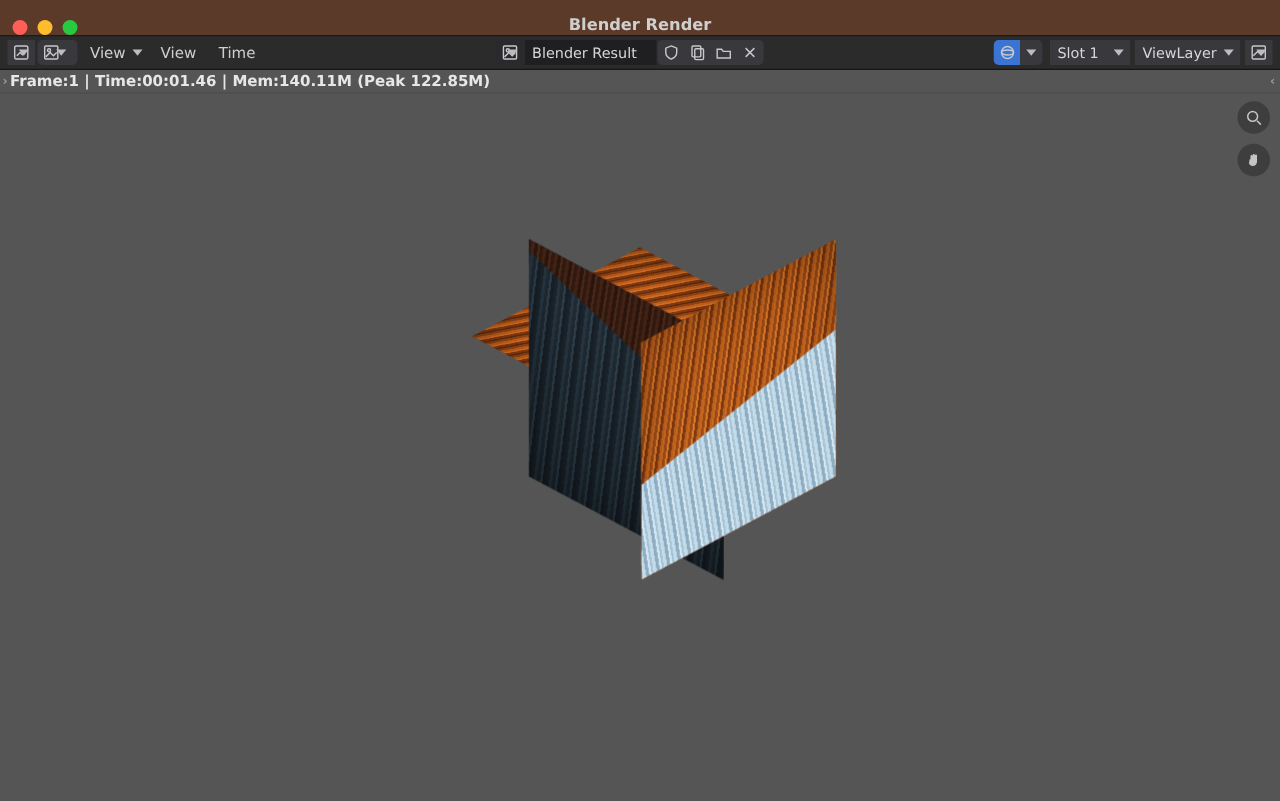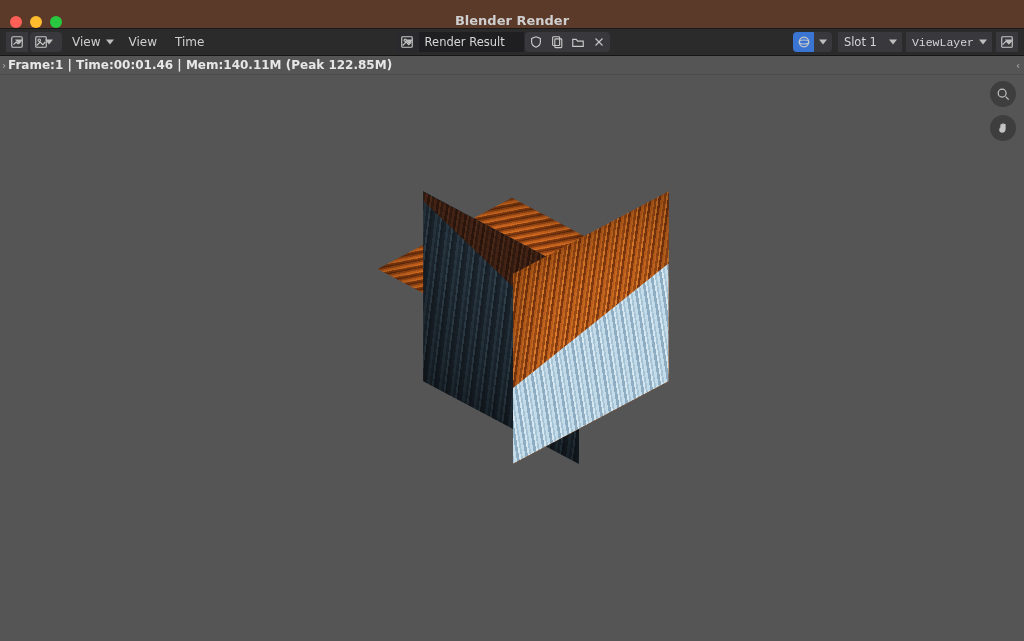--- a/index.html
+++ b/index.html
@@ -329,21 +329,21 @@
     <div class="btn icon dropdown" style="border-radius:4px 0 0 4px; background:#2a2a2e;">
       <span class="ic">
         <svg viewBox="0 0 16 16">
             <rect x="2" y="2" width="12" height="12" rx="1"></rect>
             <circle cx="6" cy="6" r="1.4"></circle>
             <path d="M3 12 l4 -4 l3 3 l3 -3"></path>
           </svg>
       </span>
     </div>
     <div class="field" style="border-radius:0; margin-left:-1px;">
-      <span>Render Result</span>
+      <span>Blender Result</span>
     </div>
     <div class="icon-btn-row" style="margin-left:-1px">
       <div class="btn icon">
         <span class="ic">
           <svg viewBox="0 0 16 16">
               <path d="M8 2 l5 2 v4 c0 3 -2.5 5 -5 6 c-2.5 -1 -5 -3 -5 -6 V4 z"></path>
             </svg>
         </span>
       </div>
       <div class="btn icon">
@@ -383,21 +383,21 @@
             </svg>
         </span>
       </div>
       <div class="btn icon dropdown" style="padding-right:14px; border-left:none"></div>
     </div>
 
     <div class="dropdown" style="min-width:64px; margin-left:4px;">
       <span>Slot 1</span>
     </div>
 
-    <div class="dropdown" style="min-width:84px; margin-left:2px;font-family:Liberation Mono, monospace;">
+    <div class="dropdown" style="min-width:84px; margin-left:2px;">
       <span>ViewLayer</span>
     </div>
 
     <div class="btn icon dropdown" style="margin-left:2px;">
       <span class="ic">
         <svg viewBox="0 0 16 16">
             <rect x="2" y="2" width="12" height="12" rx="1"></rect>
             <path d="M3 11 l4 -4 l3 3 l3 -3"></path>
           </svg>
       </span>

